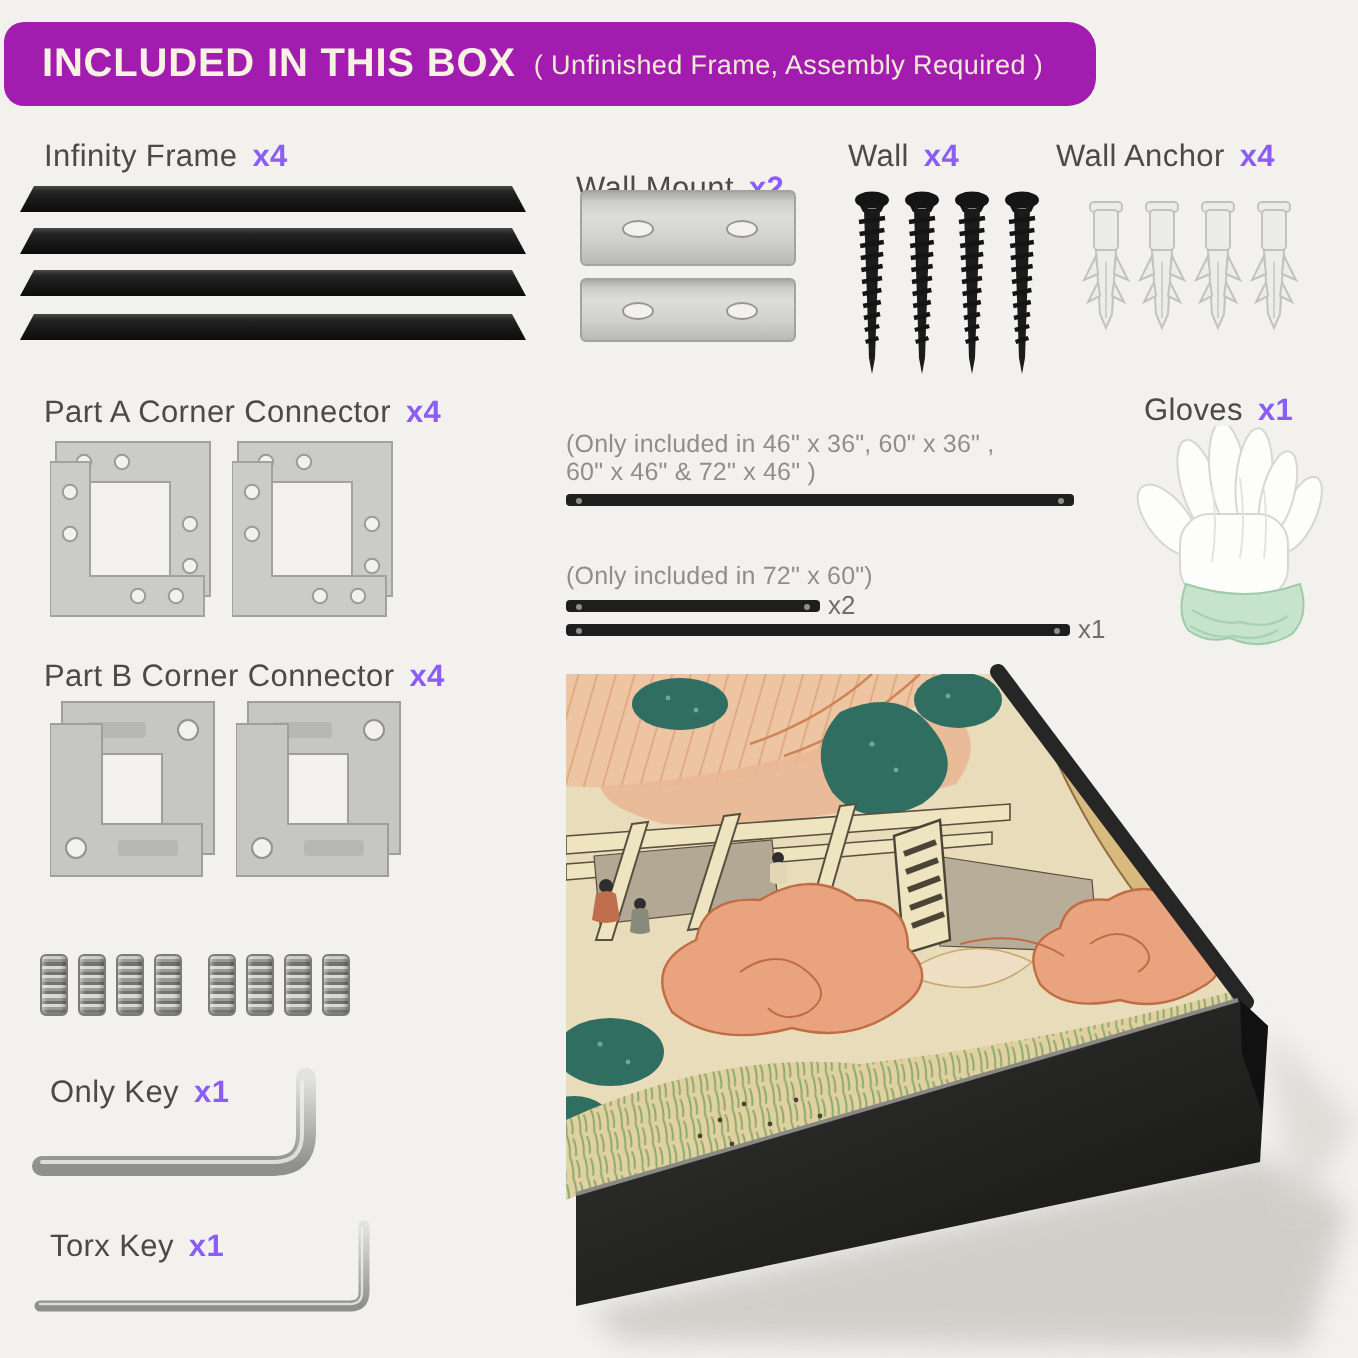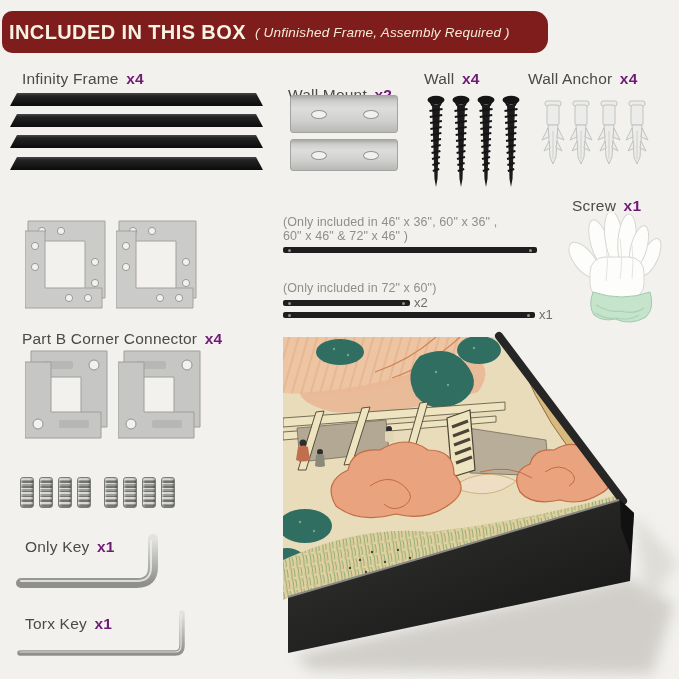--- a/index.html
+++ b/index.html
@@ -1,27 +1,27 @@
 <!DOCTYPE html>
 <html><head>
 <meta charset="utf-8">
 <style>
   html,body{margin:0;padding:0;}
   body{width:679px;height:679px;background:#f2f1ee;font-family:"Liberation Sans","DejaVu Sans",sans-serif;overflow:hidden;}
   #stage{position:relative;width:679px;height:679px;background:#f2f1ee;}
 
   
-  .banner{position:absolute;left:2px;top:11px;width:546px;height:42px;background:#7f1d1d;
-    border-radius:10px 14px 14px 10px;display:flex;align-items:center;padding-left:7px;box-sizing:border-box;white-space:nowrap;}
+  .banner{position:absolute;left:2px;top:11px;width:546px;height:42px;background:#a21caf;
+    border-radius:10px 14px 14px 10px;display:flex;align-items:center;padding-left:19px;box-sizing:border-box;white-space:nowrap;}
   .banner .title{font-size:20px;font-weight:700;color:#f8f2e3;letter-spacing:.4px;}
-  .banner .subtitle{font-size:13.5px;color:#f3ebd8;margin-left:9px;letter-spacing:.2px;font-style:italic;}
+  .banner .subtitle{font-size:13.5px;color:#f3ebd8;margin-left:9px;letter-spacing:.2px;}
 
   
   .item-label{position:absolute;font-size:15.5px;color:#4a4a47;letter-spacing:.2px;white-space:nowrap;}
-  .qty{color:#701a75;font-weight:700;margin-left:3px;}
+  .qty{color:#8b5cf6;font-weight:700;margin-left:3px;}
   .note{position:absolute;font-size:12.5px;color:#8f8f8a;white-space:nowrap;letter-spacing:.1px;}
   .bar-tag{position:absolute;font-size:13px;color:#6e6e6a;white-space:nowrap;}
 
   
   .frame-bar{position:absolute;left:10px;width:253px;height:13px;
     background:linear-gradient(180deg,#4a4a4a 0%,#242424 22%,#191919 55%,#0c0c0c 100%);
     clip-path:polygon(7px 0,246px 0,100% 100%,0 100%);}
 
   
   .plate{position:absolute;left:290px;width:108px;border:1px solid #a3a3a1;border-radius:3px;box-sizing:border-box;
@@ -117,20 +117,24 @@
         <polygon points="15,40 20,50 14,47"></polygon>
         <line x1="11" y1="30" x2="11" y2="58" stroke="#cfcfcd"></line>
       </g>
     </defs>
     <use href="#anchorg" x="2" y="2"></use>
       <use href="#anchorg" x="30" y="2"></use>
     <use href="#anchorg" x="58" y="2"></use>
       <use href="#anchorg" x="86" y="2"></use>
   </svg>
 
+  <div class="item-label" style="left:22px;top:198px">
+    <span>Part A Corner Connector</span>
+    <span class="qty">x4</span>
+  </div>
   <svg style="left:25px;top:220px" width="82" height="89" viewBox="0 0 82 89">
     <defs>
       <g id="La">
         <path d="M0,0 h20 v57 h57 v20 h-77 z" fill="#cbcbc9" stroke="#a2a2a0" stroke-width="1"></path>
         <circle cx="10" cy="15" r="3.6" fill="#f2f1ee" stroke="#9a9a98"></circle>
         <circle cx="10" cy="36" r="3.6" fill="#f2f1ee" stroke="#9a9a98"></circle>
         <circle cx="44" cy="67" r="3.6" fill="#f2f1ee" stroke="#9a9a98"></circle>
         <circle cx="63" cy="67" r="3.6" fill="#f2f1ee" stroke="#9a9a98"></circle>
       </g>
     </defs>
@@ -146,21 +150,21 @@
   <div class="note" style="left:283px;top:229px">60" x 46" &amp; 72" x 46" )</div>
   <div class="bar" style="left:283px;top:247px;width:254px"></div>
 
   <div class="note" style="left:283px;top:281px">(Only included in  72" x 60")</div>
   <div class="bar" style="left:283px;top:300px;width:127px"></div>
   <div class="bar-tag" style="left:414px;top:295px">x2</div>
   <div class="bar" style="left:283px;top:312px;width:252px"></div>
   <div class="bar-tag" style="left:539px;top:307px">x1</div>
 
   <div class="item-label" style="left:572px;top:197px">
-    <span>Screw</span>
+    <span>Gloves</span>
     <span class="qty">x1</span>
   </div>
   <svg style="left:566px;top:213px" width="102" height="112" viewBox="0 0 102 112">
     <g stroke="#d7d7d2" stroke-width="1" fill="#fdfdfb">
       <ellipse cx="84" cy="44" rx="8" ry="20" transform="rotate(24 84 44)"></ellipse>
       <ellipse cx="18" cy="47" rx="10" ry="21" transform="rotate(-38 18 47)"></ellipse>
       <ellipse cx="34" cy="31" rx="9" ry="25" transform="rotate(-17 34 31)"></ellipse>
       <ellipse cx="48" cy="25" rx="9" ry="27" transform="rotate(-7 48 25)"></ellipse>
       <ellipse cx="61" cy="27" rx="9" ry="26" transform="rotate(5 61 27)"></ellipse>
       <ellipse cx="73" cy="34" rx="8" ry="22" transform="rotate(15 73 34)"></ellipse>

